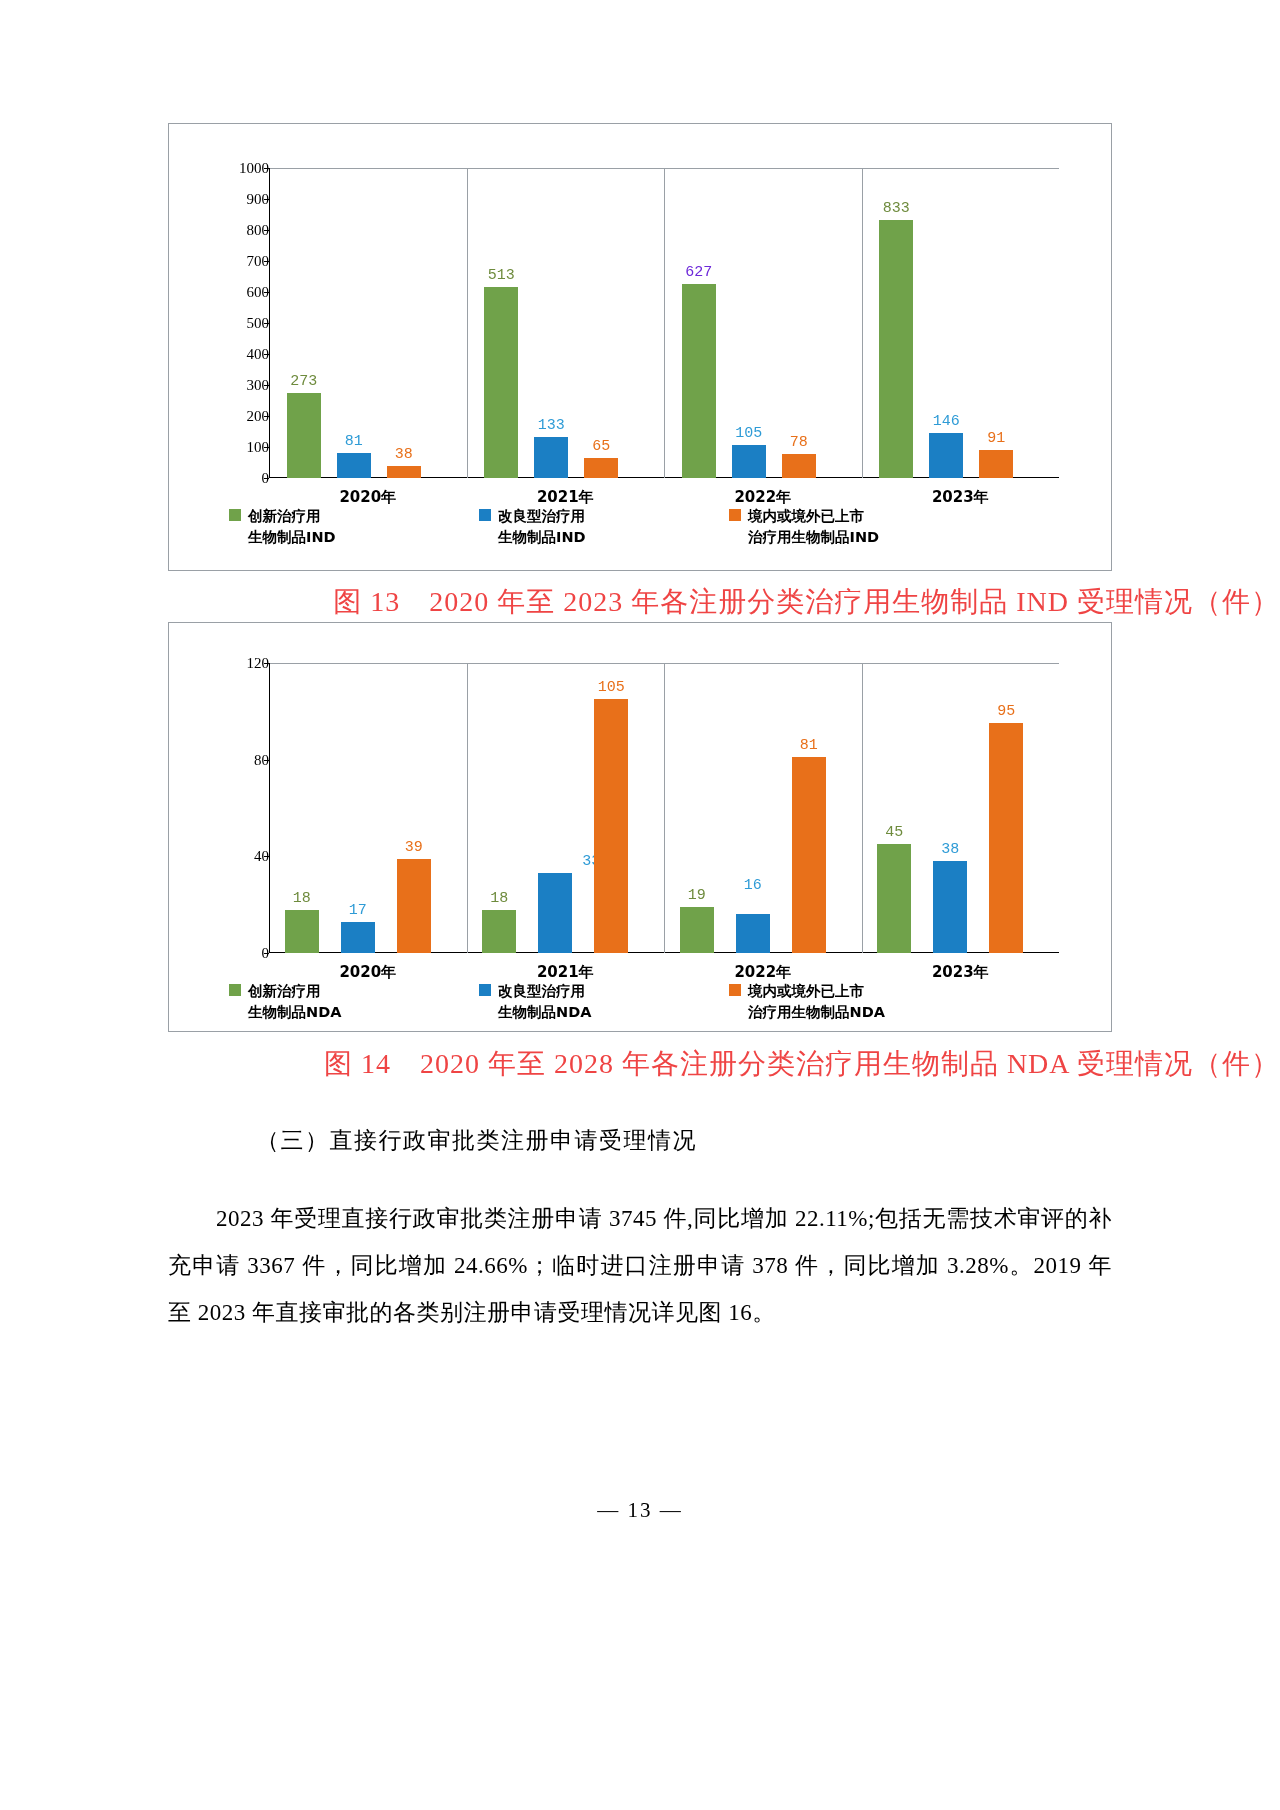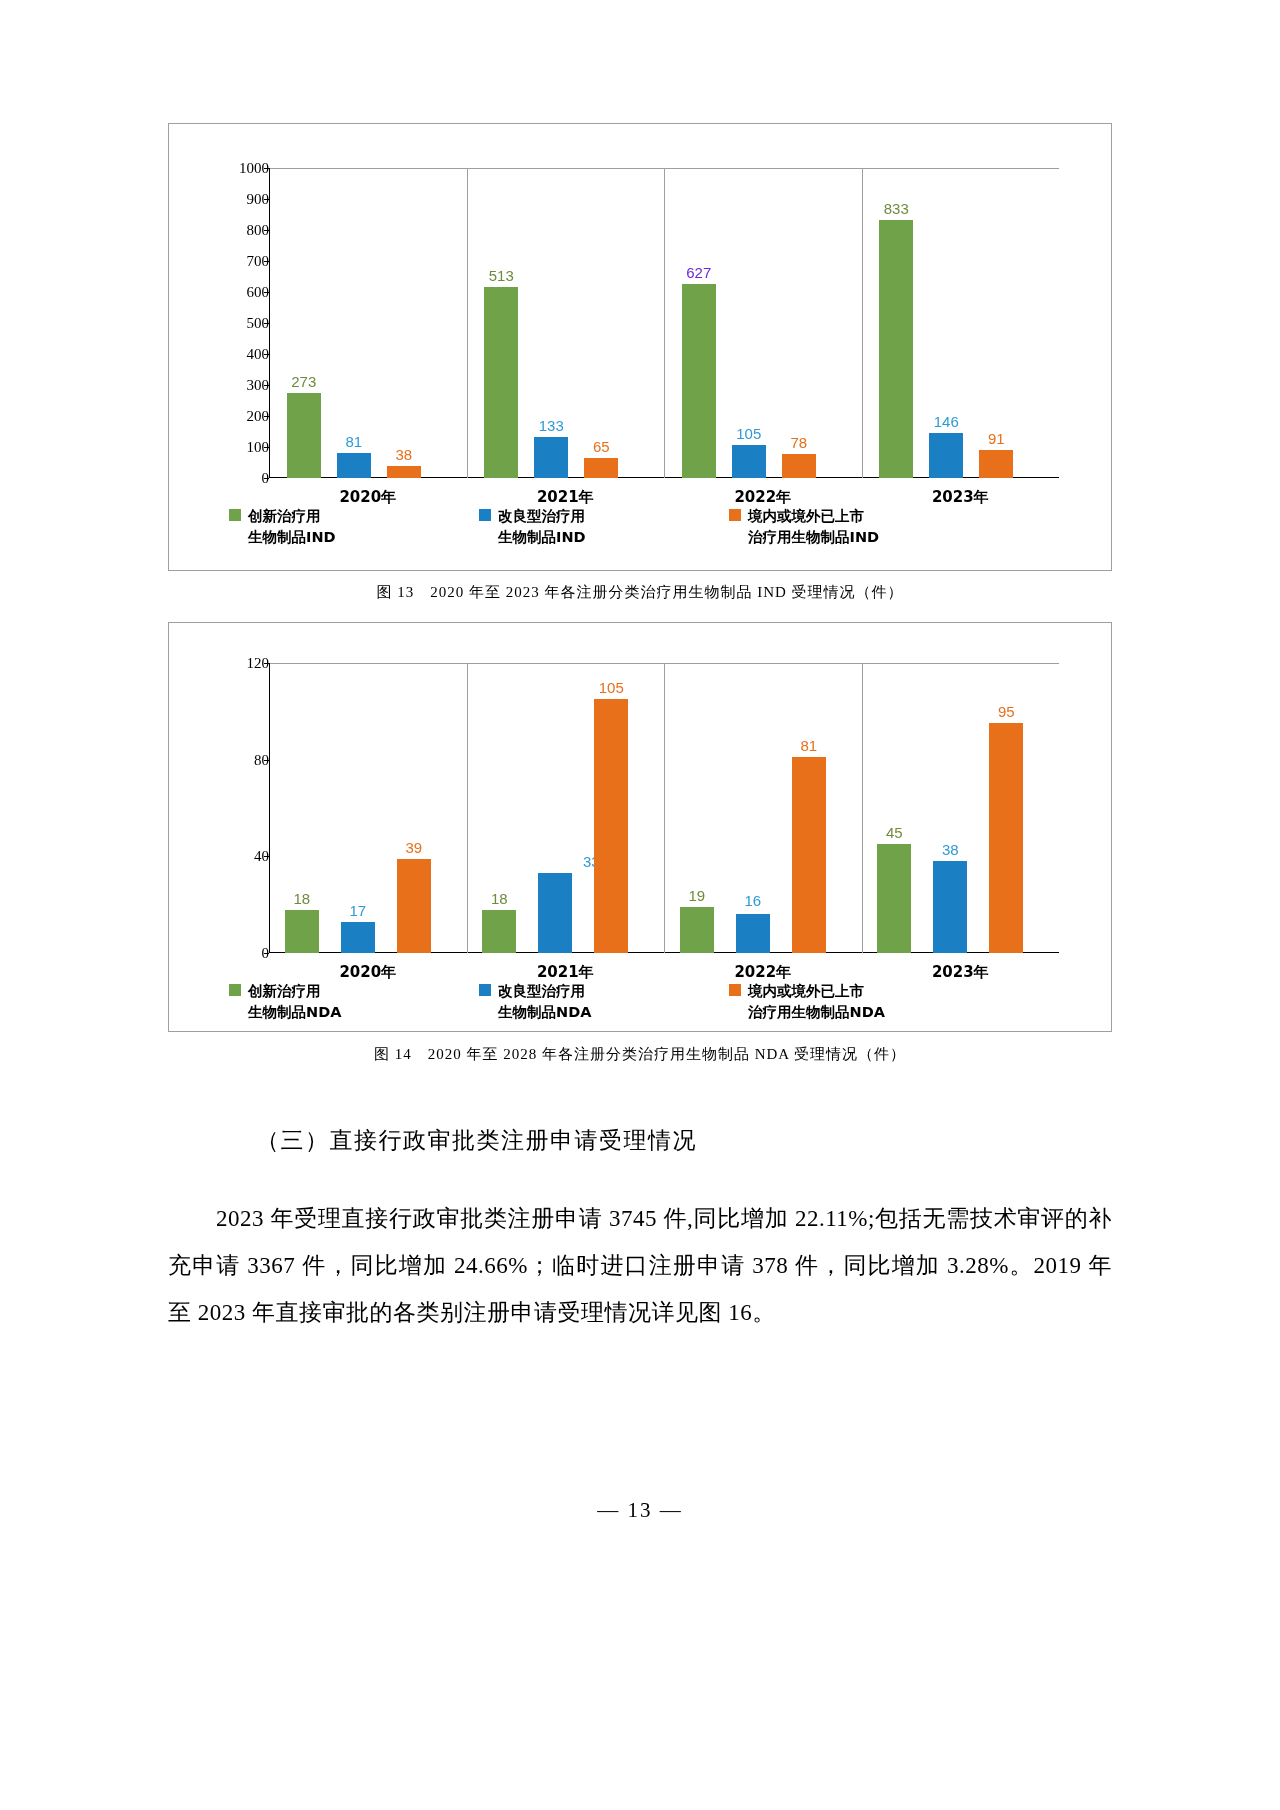--- a/index.html
+++ b/index.html
@@ -69,21 +69,21 @@
   }
 
   .bar {
     position: absolute;
     bottom: 0;
   }
   .bar-label {
     position: absolute;
     transform: translate(-50%, -100%);
     font-size: 15px;
-    font-family: Liberation Sans, sans-serif;
+    font-family: Liberation Mono, monospace;
     white-space: nowrap;
   }
 
   .xlabel {
     position: absolute;
     transform: translateX(-50%);
     font-family: "DejaVu Sans", sans-serif;
     font-weight: bold;
     font-size: 15px;
     color: #000;
@@ -114,25 +114,25 @@
     font-size: 14.5px;
     line-height: 21px;
     color: #000;
     white-space: pre-line;
   }
 
   
   .caption {
     position: absolute;
     width: 100%;
-    text-align: center;
-    font-family: "Liberation Serif", serif;
-    font-size: 15px;
+    text-align: right;
+    font-family: "Liberation Serif", serif;
+    font-size: 28px;
     letter-spacing: 1px;
-    color: #000000;
+    color: #ef4444;
   }
   #cap1 { top: 583px; }
   #cap2 { top: 1045px; }
 
   .section-head {
     position: absolute;
     left: 256px;
     top: 1125px;
     font-family: "Liberation Serif", serif;
     font-size: 23px;
@@ -285,21 +285,21 @@
         <div class="bar-label" style="left: 244.75px; top: 232.75px; color: rgb(232, 112, 26);">39</div>
         <div class="bar" style="left: 313.25px; top: 286.5px; width: 34px; height: 43.5px; background: rgb(112, 162, 74);"></div>
         <div class="bar-label" style="left: 330.25px; top: 283.5px; color: rgb(110, 139, 61);">18</div>
         <div class="bar" style="left: 369.25px; top: 250.25px; width: 34px; height: 79.75px; background: rgb(27, 127, 196);"></div>
         <div class="bar-label" style="left: 386.25px; top: 247.25px; color: rgb(46, 155, 214); margin-left: 36px;">33</div>
         <div class="bar" style="left: 425.25px; top: 76.25px; width: 34px; height: 253.75px; background: rgb(232, 112, 26);"></div>
         <div class="bar-label" style="left: 442.25px; top: 73.25px; color: rgb(232, 112, 26);">105</div>
         <div class="bar" style="left: 510.75px; top: 284.083px; width: 34px; height: 45.9167px; background: rgb(112, 162, 74);"></div>
         <div class="bar-label" style="left: 527.75px; top: 281.083px; color: rgb(110, 139, 61);">19</div>
         <div class="bar" style="left: 566.75px; top: 291.333px; width: 34px; height: 38.6667px; background: rgb(27, 127, 196);"></div>
-        <div class="bar-label" style="left: 583.75px; top: 286px; color: rgb(46, 155, 214);">16</div>
+        <div class="bar-label" style="left: 583.75px; top: 271px; color: rgb(46, 155, 214);">16</div>
         <div class="bar" style="left: 622.75px; top: 134.25px; width: 34px; height: 195.75px; background: rgb(232, 112, 26);"></div>
         <div class="bar-label" style="left: 639.75px; top: 131.25px; color: rgb(232, 112, 26);">81</div>
         <div class="bar" style="left: 708.25px; top: 221.25px; width: 34px; height: 108.75px; background: rgb(112, 162, 74);"></div>
         <div class="bar-label" style="left: 725.25px; top: 218.25px; color: rgb(110, 139, 61);">45</div>
         <div class="bar" style="left: 764.25px; top: 238.167px; width: 34px; height: 91.8333px; background: rgb(27, 127, 196);"></div>
         <div class="bar-label" style="left: 781.25px; top: 235.167px; color: rgb(46, 155, 214);">38</div>
         <div class="bar" style="left: 820.25px; top: 100.417px; width: 34px; height: 229.583px; background: rgb(232, 112, 26);"></div>
         <div class="bar-label" style="left: 837.25px; top: 97.4167px; color: rgb(232, 112, 26);">95</div>
       </div>
     <div id="xlabels2">

